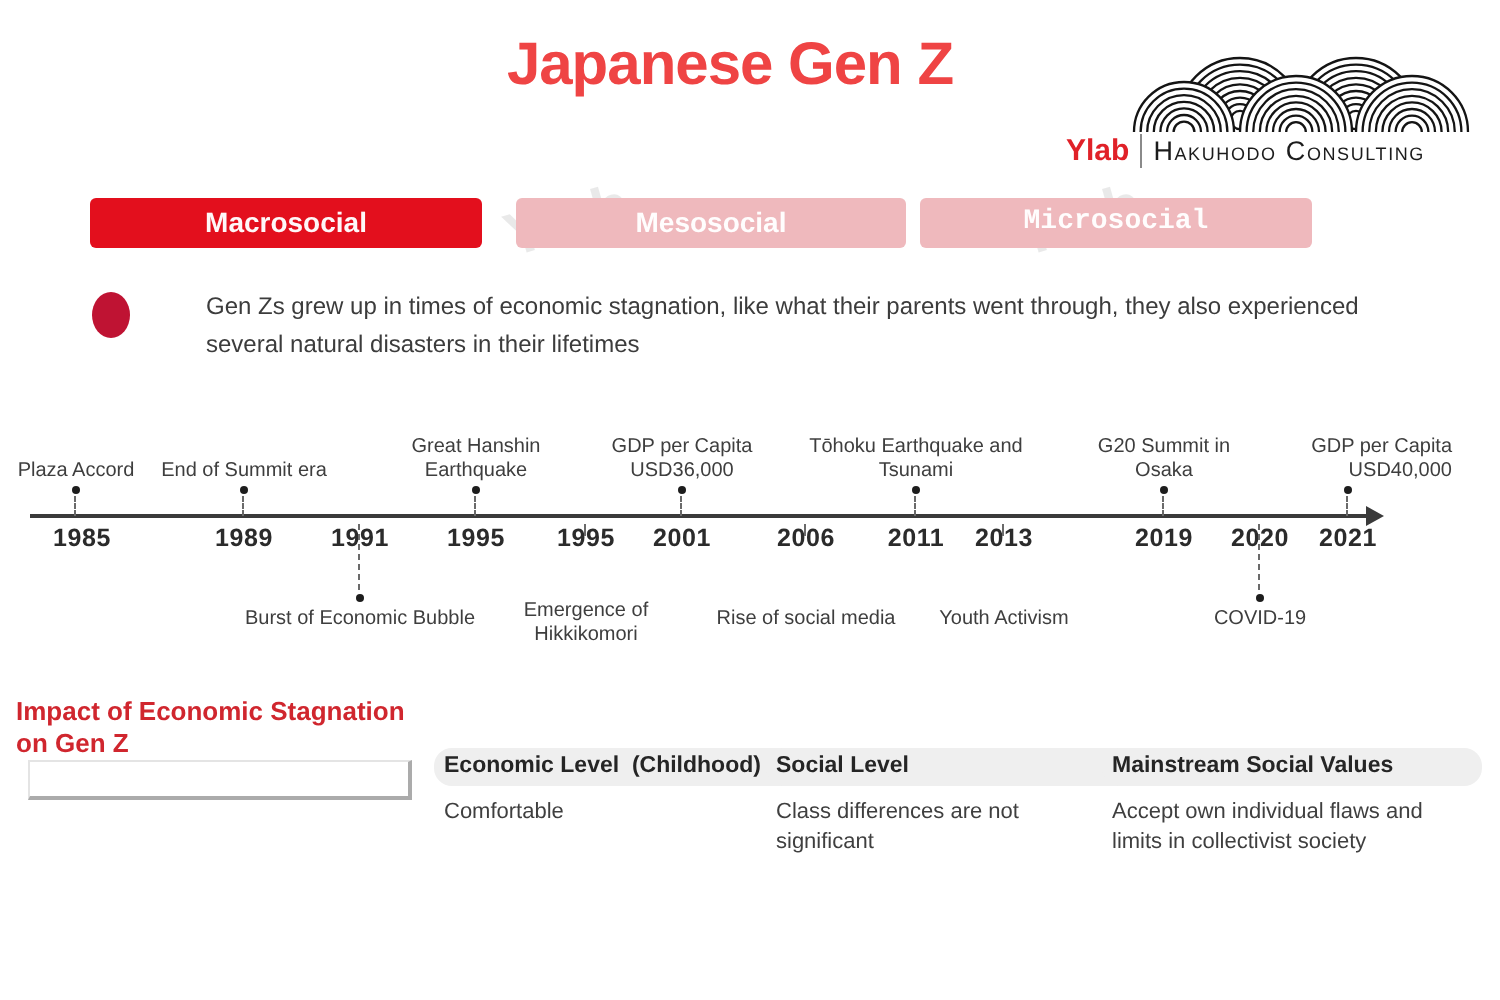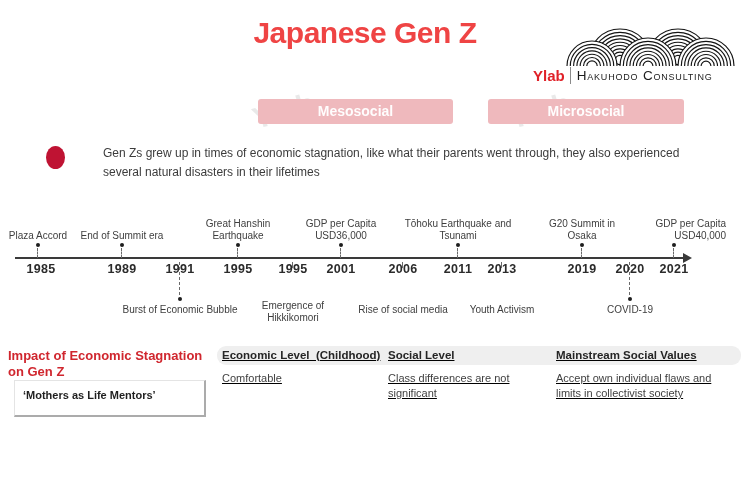--- a/index.html
+++ b/index.html
@@ -21,21 +21,21 @@
   
   .wm{position:absolute;font-weight:bold;font-size:30px;color:#6d6d6d;opacity:0.14;
       transform:rotate(-16deg);pointer-events:none;}
   .wm1{left:252px;top:94px;} .wm2{left:508px;top:94px;}
 
   
   .tab{position:absolute;top:99px;height:25px;line-height:25px;text-align:center;
        font-size:14px;font-weight:bold;border-radius:3px;color:rgba(255,255,255,0.97);}
   .tab-1{left:45px;width:196px;}
   .tab-2{left:258px;width:195px;}
-  .tab-3{left:488px;width:196px;}
+  .tab-3{left:460px;width:196px;font-family:Liberation Mono, monospace;}
 
   
   .bullet{position:absolute;left:46px;top:146px;width:19px;height:23px;border-radius:50%;}
   .intro{position:absolute;left:103px;top:144px;width:595px;font-size:12px;
          line-height:1.55;color:#3c3c3c;}
 
   
   .timeline{position:absolute;left:0;top:196px;width:750px;height:140px;}
   .axis{position:absolute;left:15px;top:61px;width:670px;height:2px;background:#3a3a3a;}
   .axis-arrow{position:absolute;left:683px;top:57px;width:0;height:0;
@@ -50,21 +50,21 @@
   
   .impact-heading{position:absolute;left:8px;top:348px;width:208px;font-size:13px;
                   font-weight:bold;color:#d0262e;line-height:1.25;}
   .impact-card{position:absolute;left:14px;top:380px;width:192px;box-sizing:border-box;
                padding:8px 8px 9px 8px;background:#fff;
                border:1px solid #e4e4e4;border-right:2px solid #ababab;border-bottom:2px solid #ababab;}
   .card-title{font-size:11px;font-weight:bold;color:#1f1f1f;margin-bottom:5px;}
   .card-body{font-size:10px;line-height:1.3;color:#383838;text-align:justify;}
 
   
-  .col{position:absolute;top:349px;text-decoration:underline;}
+  .col{position:absolute;top:377px;}
   .col-1{left:222px;width:160px;} .col-2{left:388px;width:150px;} .col-3{left:556px;width:182px;}
   .col-header{position:relative;z-index:1;font-weight:bold;font-size:11.5px;color:#252525;
               white-space:pre-wrap;}
   .col-hl{position:absolute;top:-3px;left:-5px;height:19px;background:#efefef;
           border-radius:9px;z-index:0;}
   .col-1 .col-hl{width:250px;} .col-2 .col-hl{width:235px;} .col-3 .col-hl{width:190px;}
   .col-value{position:relative;z-index:1;margin-top:10px;font-size:11px;color:#3f3f3f;
              line-height:1.38;}
 </style>
 </head>
@@ -141,20 +141,21 @@
     <div class="logo-text">
       <span class="logo-ylab" style="color: rgb(224, 33, 40);">Ylab</span>
       <span class="logo-sep"></span>
       <span class="logo-partner">Hakuhodo Consulting</span>
     </div>
   </div>
 
   <div class="wm wm1">Ylab</div>
   <div class="wm wm2">Ylab</div>
 
+  <div class="tab tab-1" style="background: rgb(227, 15, 29);">Macrosocial</div>
   <div class="tab tab-2" style="background: rgb(239, 185, 189);">Mesosocial</div>
   <div class="tab tab-3" style="background: rgb(239, 185, 189);">Microsocial</div>
 
   <div class="bullet" style="background: rgb(191, 19, 51);"></div>
   <div class="intro">Gen Zs grew up in times of economic stagnation, like what their parents went through, they also experienced several natural disasters in their lifetimes</div>
 
   <div class="timeline">
     <div class="axis"></div>
     <div class="axis-arrow"></div>
     <div id="tl-events">
@@ -201,21 +202,20 @@
         <div class="tl-label" style="left: 590px; width: 80px; top: 108px;">COVID-19</div>
         <div class="tl-year" style="left: 644px;">2021</div>
         <div class="tl-label" style="left: 622px; width: 104px; bottom: 94px; text-align: right;">GDP per Capita USD40,000</div>
         <div class="tl-dot" style="left: 672px; top: 47px;"></div>
         <div class="tl-dash" style="left: 673px; top: 52px; height: 10px;"></div>
       </div>
   </div>
 
   <div class="impact-heading" style="color: rgb(208, 38, 46);">Impact of Economic Stagnation on Gen Z</div>
   <div class="impact-card">
-    <div class="card-title">‘Mothers as Life Mentors’</div>
   </div>
 
   <div class="col col-1">
     <div class="col-hl"></div>
     <div class="col-header">Economic Level  (Childhood)</div>
     <div class="col-value">Comfortable</div>
   </div>
   <div class="col col-2">
     <div class="col-hl"></div>
     <div class="col-header">Social Level</div>

